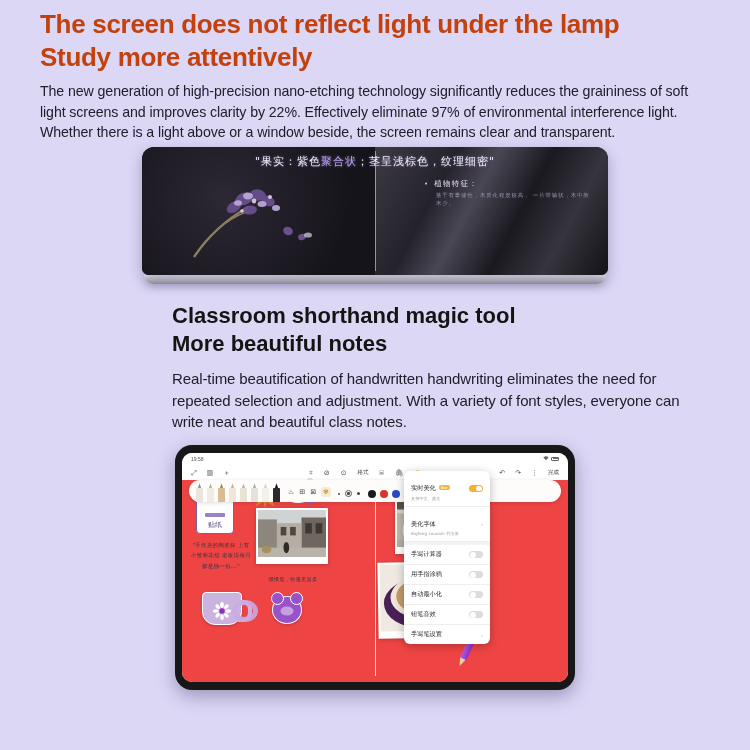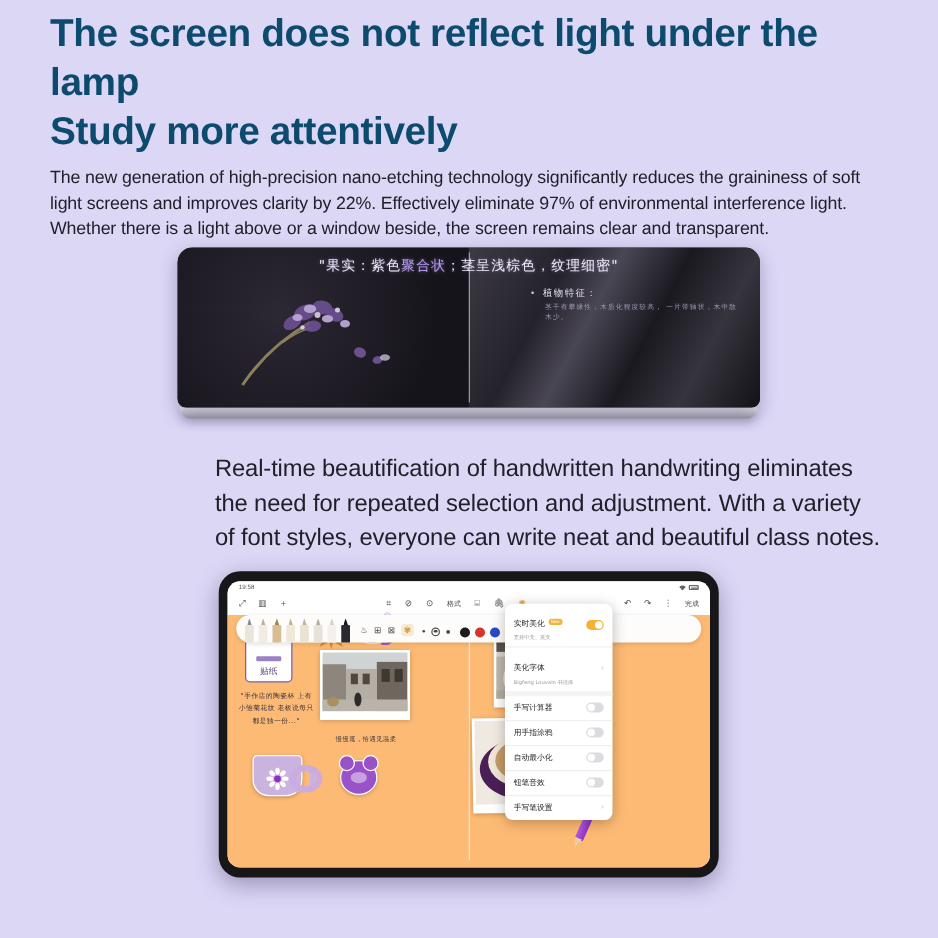--- a/index.html
+++ b/index.html
@@ -10,23 +10,23 @@
     background: #dcd7f5;
     font-family: "Liberation Sans", sans-serif;
     overflow: hidden;
     position: relative;
   }
 
   
   .sec1 { padding: 8px 40px 0 40px; }
 
   .headline {
-    font-size: 31px;
+    font-size: 26px;
     font-weight: bold;
-    color: #0c4a6e;
+    color: #c2410c;
     line-height: 1.25;
     letter-spacing: -0.3px;
   }
 
   .body-copy {
     font-size: 14.2px;
     color: #20202a;
     line-height: 1.45;
     margin-top: 8px;
     letter-spacing: -0.1px;
@@ -103,21 +103,21 @@
   .note-sub {
     font-size: 5.4px; color: #9a94ad; letter-spacing: .9px;
     margin-left: 12px; margin-top: 2px; line-height: 1.5;
     font-family: "DejaVu Sans", sans-serif;
   }
 
   
   .sec2 { padding: 18px 0 0 172px; }
   .headline2 { font-size: 22px; font-weight: bold; color: #141414; line-height: 1.3; }
   .body-copy2 {
-    font-size: 19px; color: #20202a; line-height: 1.45;
+    font-size: 15px; color: #20202a; line-height: 1.45;
     margin-top: 9px; max-width: 533px; letter-spacing: -0.1px;
   }
 
   
   .tablet2 {
     position: relative;
     width: 400px; height: 245px;
     margin: 12px auto 0 auto;
     background: #17171a;
     border-radius: 17px;
@@ -180,21 +180,21 @@
   .dot-s { width:2px; height:2px; border-radius:50%; background:#444; }
   .dot-m { width:7px; height:7px; border-radius:50%; border:1px solid #555; display:flex; align-items:center; justify-content:center; }
   .dot-m i { width:2.5px; height:2.5px; border-radius:50%; background:#444; display:block; }
   .dot-l { width:3px; height:3px; border-radius:50%; background:#444; }
   .swatches { display:flex; align-items:center; gap:4px; margin-left:6px; margin-bottom:4px; }
   .sw { width:8px; height:8px; border-radius:50%; }
 
   
   .canvas {
     position: absolute; left:0; right:0; top:27px; bottom:0;
-    background: #fdba74;
+    background: #ef4444;
   }
   .canvas-split { position:absolute; left:50%; top:22px; bottom:6px; width:.7px; background:#e8e6e2; }
 
   
   .sticker-card {
     position:absolute; left:14px; top:18px; width:38px; height:36px;
     border:1.2px solid #7b5ea8; border-radius:4px; background:#fff;
     display:flex; flex-direction:column; align-items:center; justify-content:flex-end;
     padding-bottom:3px;
   }
@@ -357,20 +357,24 @@
         <div class="note-head">植物特征：</div>
         <div class="note-sub">茎干有攀缘性，木质化程度较高，
 一片带轴状，木中散木少。</div>
       </div>
     </div>
   </div>
   <div class="t1-base"></div>
 </div>
 
 <div class="sec2">
+  <div class="headline2">
+    <div>Classroom shorthand magic tool</div>
+    <div>More beautiful notes</div>
+  </div>
   <p class="body-copy2">Real-time beautification of handwritten handwriting eliminates the need for repeated selection and adjustment. With a variety of font styles, everyone can write neat and beautiful class notes.</p>
 </div>
 
 <div class="tablet2">
   <div class="t2-screen">
 
     <div class="statusbar">
       <span>19:58</span>
       <span class="sb-right">
         <svg width="6" height="5" viewBox="0 0 6 5">

